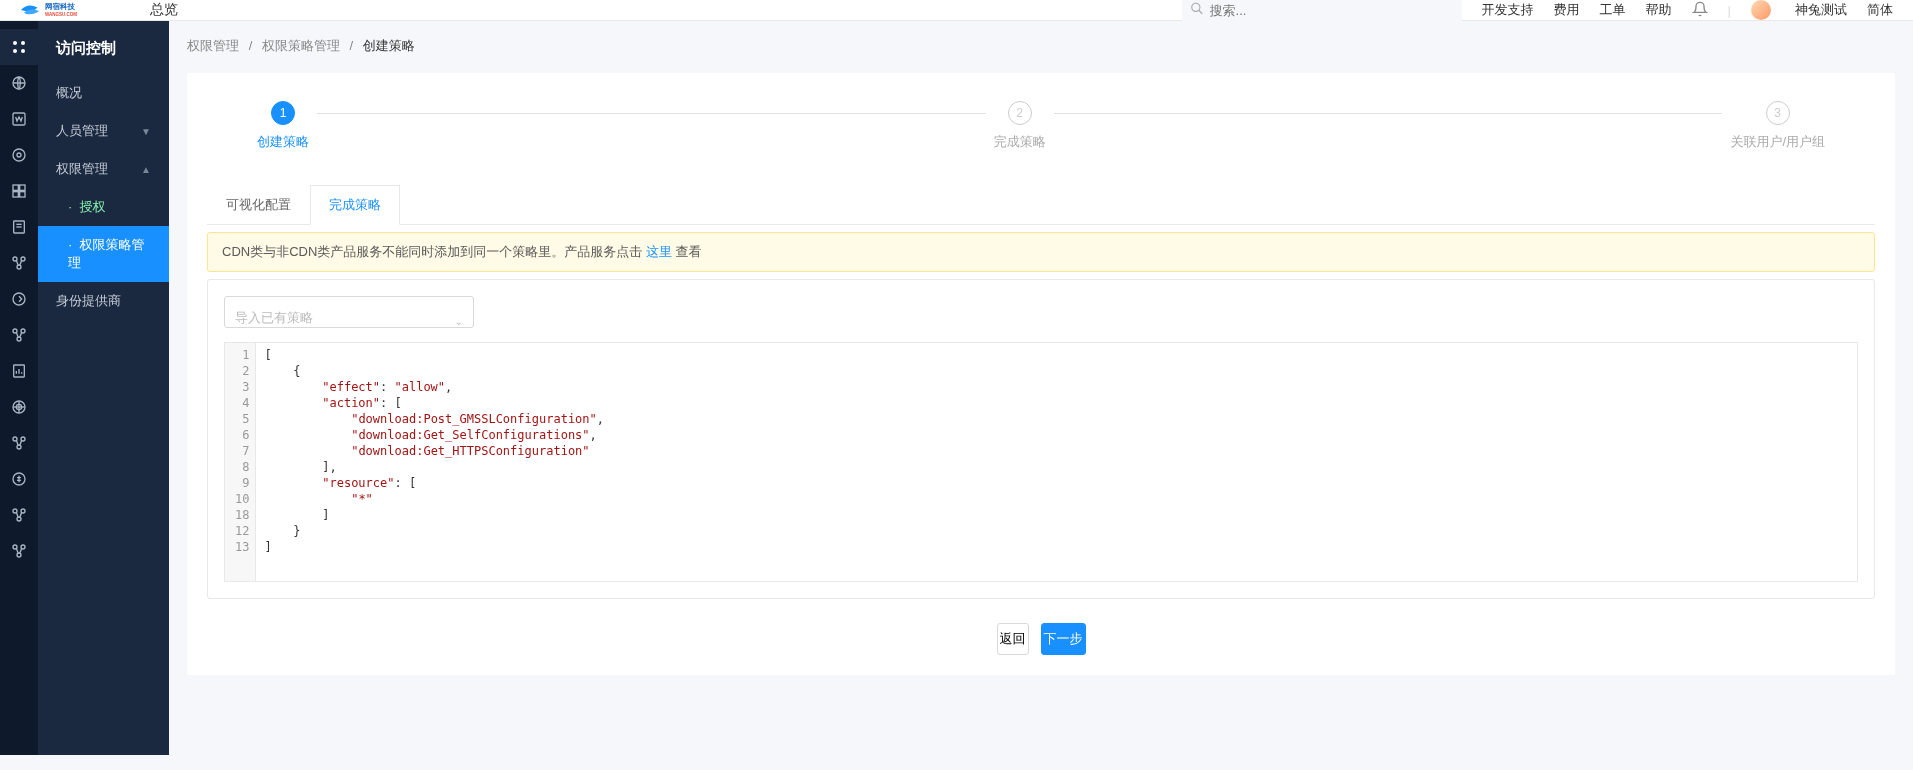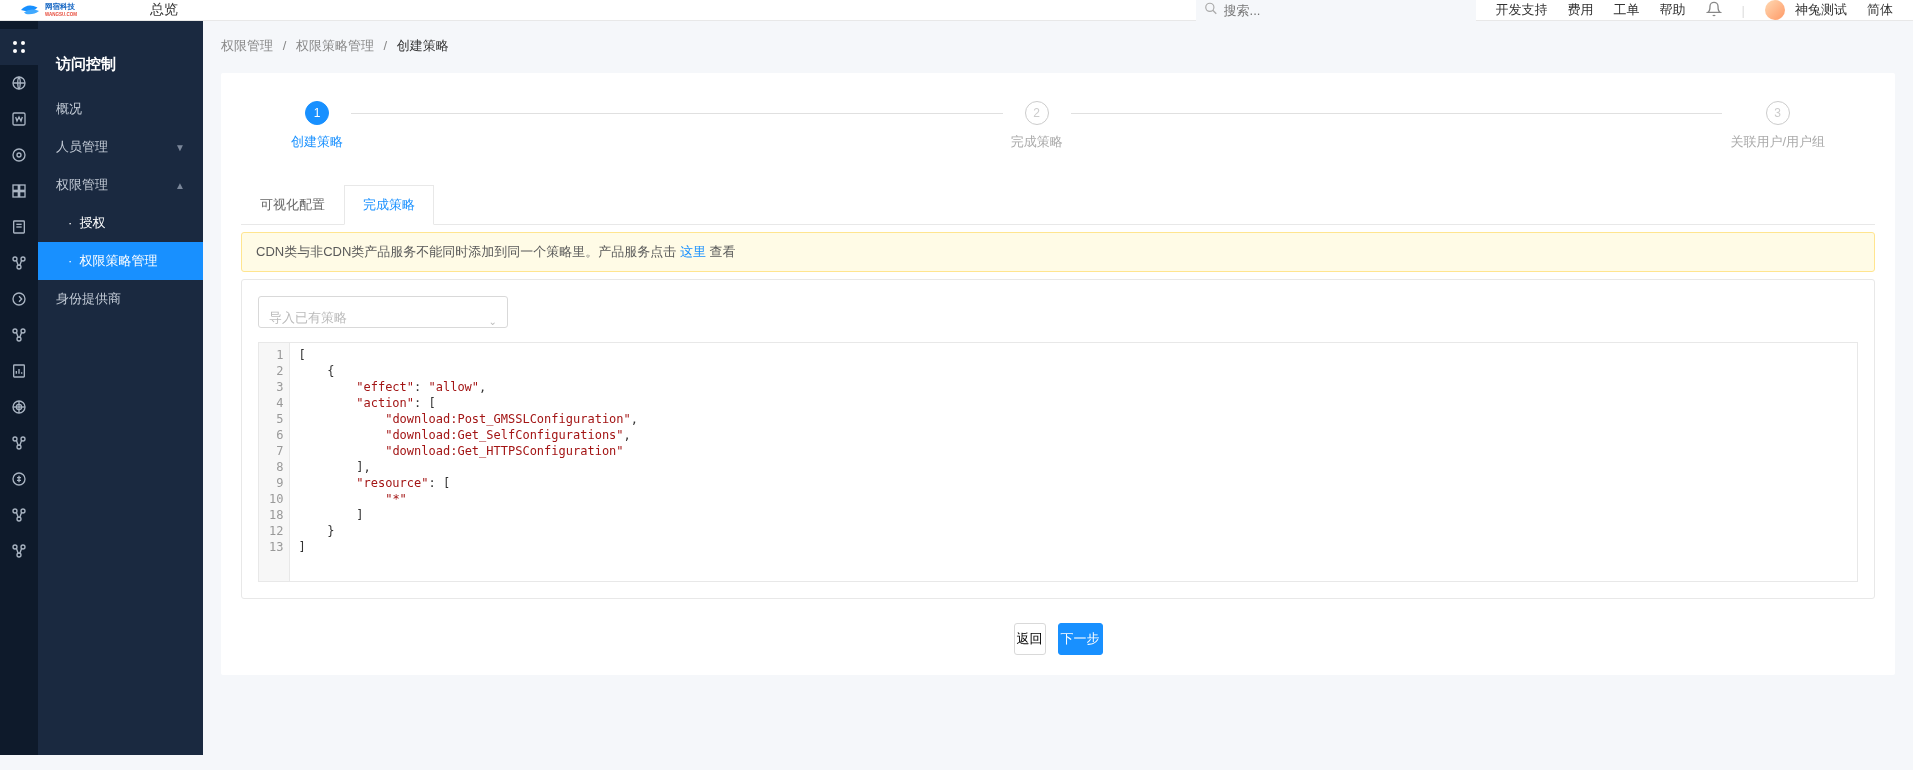--- a/index.html
+++ b/index.html
@@ -72,21 +72,21 @@
 .avatar {
   width: 20px;
   height: 20px;
   border-radius: 50%;
   background: linear-gradient(135deg, #ffd9b3, #ff9966);
   display: inline-block;
 }
 .user-area {
   display: flex;
   align-items: center;
-  gap: 10px;
+  gap: 24px;
 }
 
 .main-container {
   display: flex;
   height: calc(100vh - 36px);
 }
 .icon-rail {
   width: 38px;
   background: #0e1a2b;
   display: flex;
@@ -101,44 +101,44 @@
   color: #a9b4c2;
   cursor: pointer;
   font-size: 14px;
 }
 .rail-item.active {
   background: #1a2940;
   color: #fff;
 }
 
 .sidebar {
-  width: 165px;
+  width: 131px;
   background: #1a2940;
   color: #c2cad5;
-  padding-top: 30px;
+  padding-top: 14px;
 }
 .sidebar-title {
   padding: 4px 18px 16px;
   font-size: 15px;
   font-weight: bold;
   color: #fff;
 }
 .sidebar-item {
   padding: 10px 18px;
   font-size: 13px;
   cursor: pointer;
   display: flex;
   align-items: center;
   justify-content: space-between;
 }
 .sidebar-subitem {
   padding: 10px 18px 10px 30px;
   font-size: 13px;
   cursor: pointer;
-  color: #ffffff;
+  color: #86efac;
 }
 .sidebar-subitem.active {
   background: #1890ff;
   color: #fff;
 }
 .caret {
   font-size: 10px;
   color: #7a8699;
 }
 

